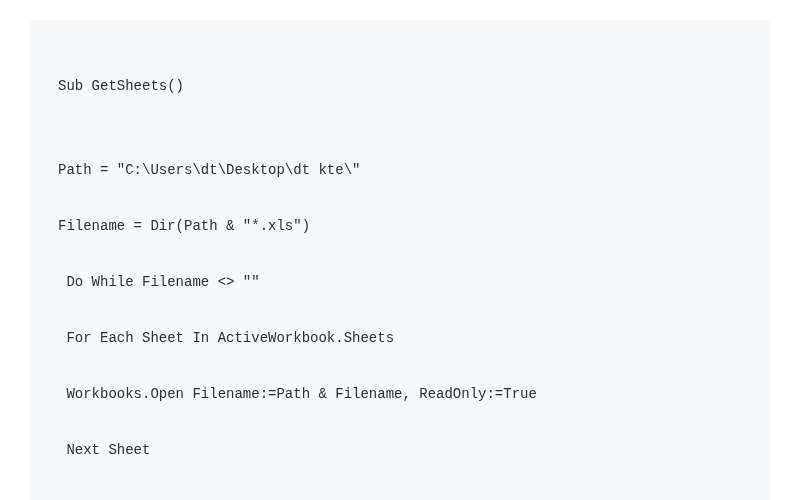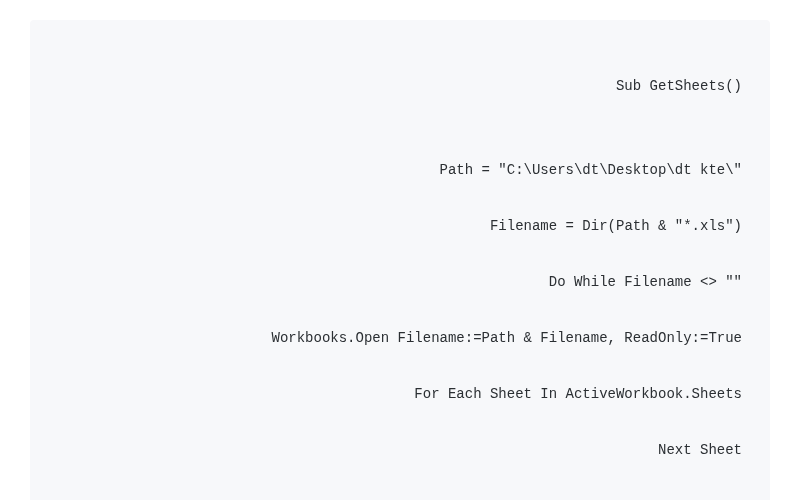--- a/index.html
+++ b/index.html
@@ -16,32 +16,31 @@
       padding: 24px 28px;
       font-family: "Courier New", Courier, monospace;
       font-size: 14px;
       line-height: 2.0;
       color: #2b2f33;
       white-space: pre;
       overflow: hidden;
     }
     .code-line {
       display: block;
-      text-align: right;
     }
   </style>
 </head>
 <body>
 
 <div class="code-block">
 <span class="code-line">Sub GetSheets()</span>
 <span class="code-line"></span>
 <span class="code-line">Path = "C:\Users\dt\Desktop\dt kte\"</span>
 <span class="code-line">Filename = Dir(Path &amp; "*.xls")</span>
 <span class="code-line"> Do While Filename &lt;&gt; ""</span>
+<span class="code-line"> For Each Sheet In ActiveWorkbook.Sheets</span>
 <span class="code-line"> Workbooks.Open Filename:=Path &amp; Filename, ReadOnly:=True</span>
-<span class="code-line"> For Each Sheet In ActiveWorkbook.Sheets</span>
 <span class="code-line"> Next Sheet</span>
 
 
 
 
 </div>
 
 </body></html>

